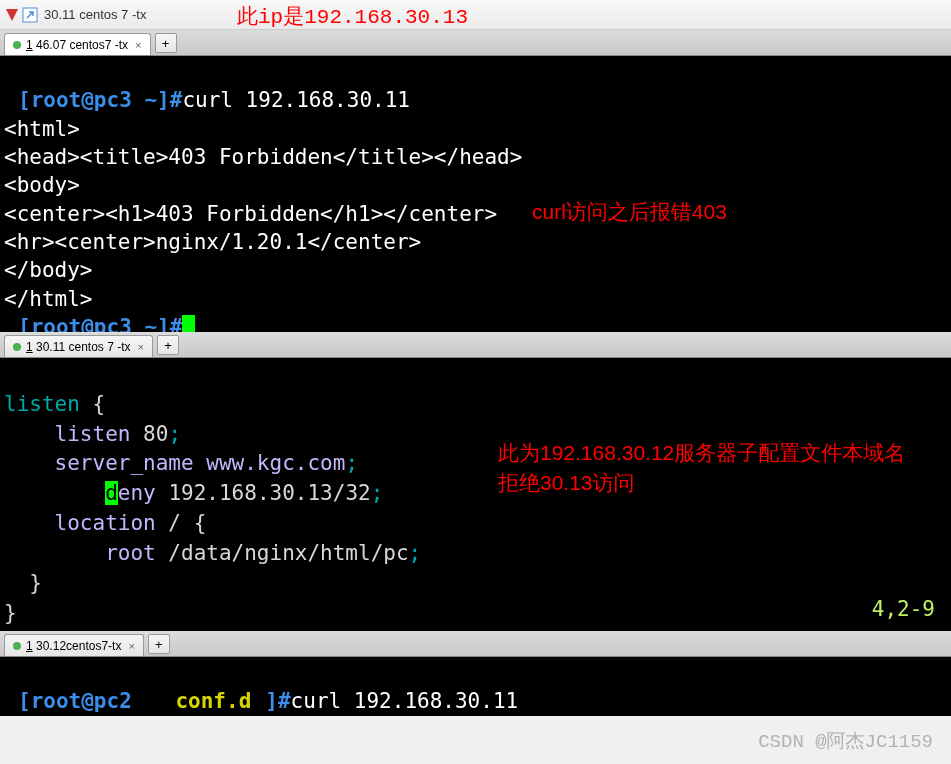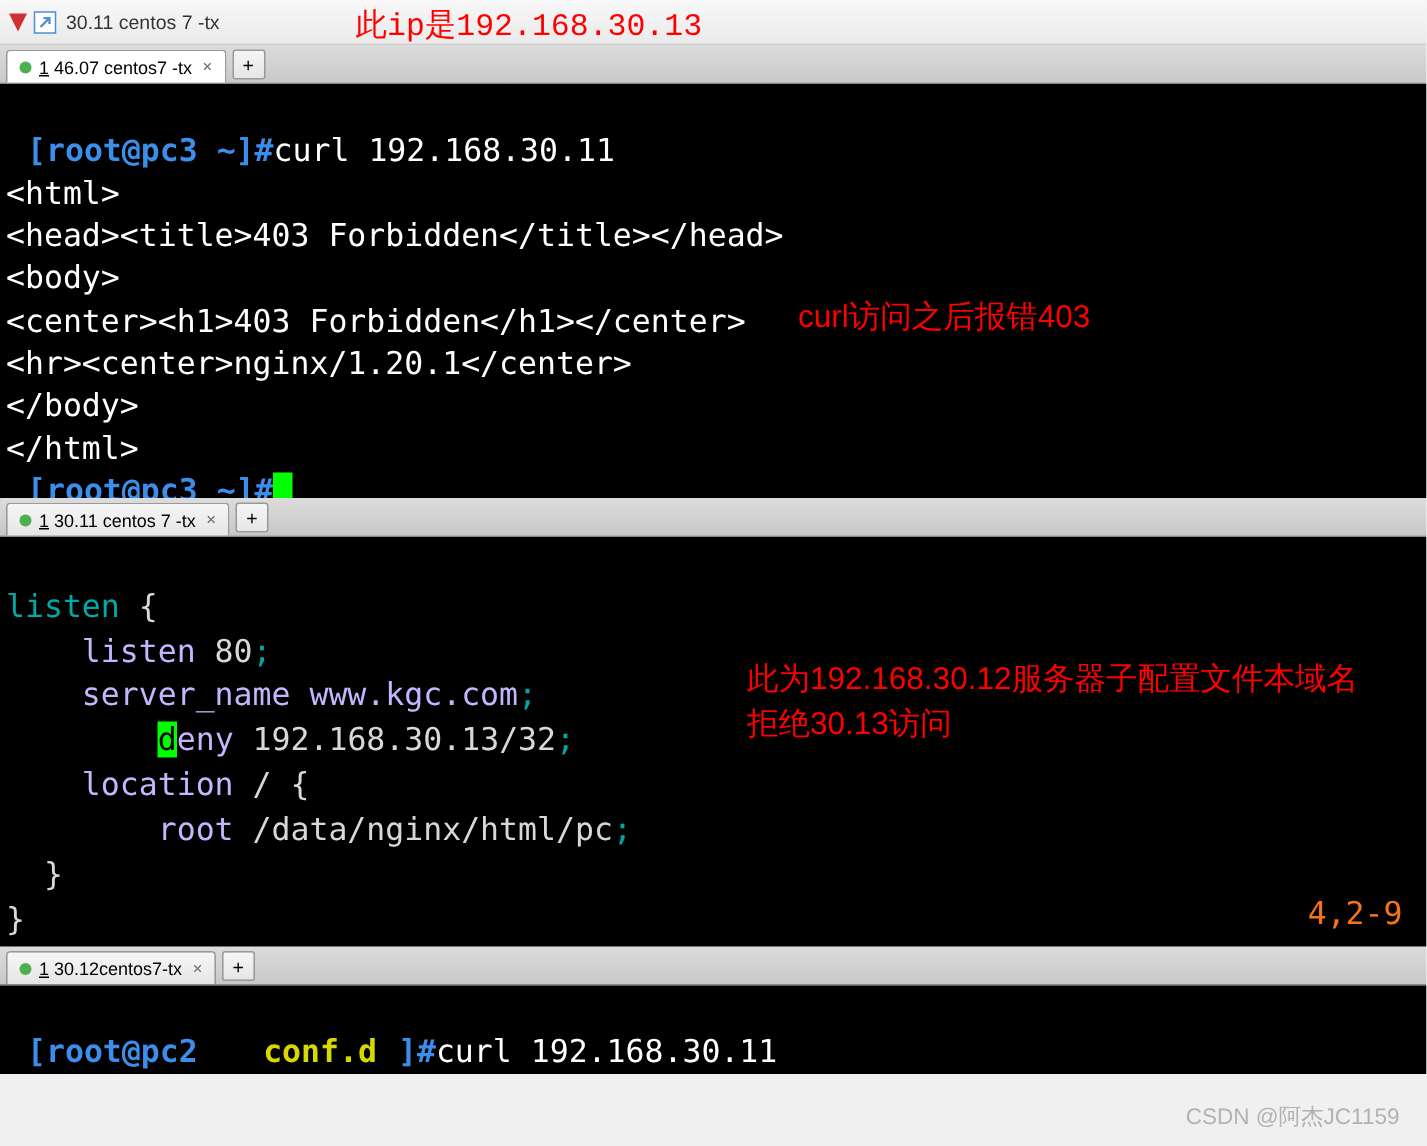--- a/index.html
+++ b/index.html
@@ -27,26 +27,26 @@
   .prompt-b { color: #3b8eea; font-weight: bold; margin-left: 14px; }
   .prompt-w { color: #fff; }
   .cursor { background: #00ff00; color: #00ff00; }
   .annotation-red { position: absolute; color: #ff0000; font-size: 21px; font-family: "Microsoft YaHei", Arial; background: transparent; white-space: normal; }
   
   .term2 { height: 273px; font-size: 21px; line-height: 1.42; }
   .k-green { color: #c4b5fd; }
   .k-cyan { color: #00a8a8; }
   .k-white { color: #d8d8d8; }
   .hl-d { background: #00ff00; color: #000; }
-  .pos-status { position: absolute; right: 16px; bottom: 6px; color: #f97316; }
+  .pos-status { position: absolute; right: 16px; bottom: 6px; color: #bef264; }
   
   .term3 { height: 59px; font-size: 21px; }
   .prompt-y { color: #d8d800; font-weight: bold; margin-left: 31px; }
   
-  .watermark { position: absolute; right: 18px; bottom: 10px; color: rgba(128,128,128,0.55); font-size: 15px; font-family: Liberation Sans, sans-serif; }
+  .watermark { position: absolute; right: 18px; bottom: 10px; color: rgba(128,128,128,0.55); font-size: 19px; font-family: Liberation Mono, monospace; }
 </style>
 </head>
 <body>
 
 <div class="header-area">
   <div class="title-bar">
     <span class="title-icon red">
       <svg width="16" height="16">
           <polygon points="2,2 14,2 8,14" fill="#d03030"></polygon>
         </svg>

